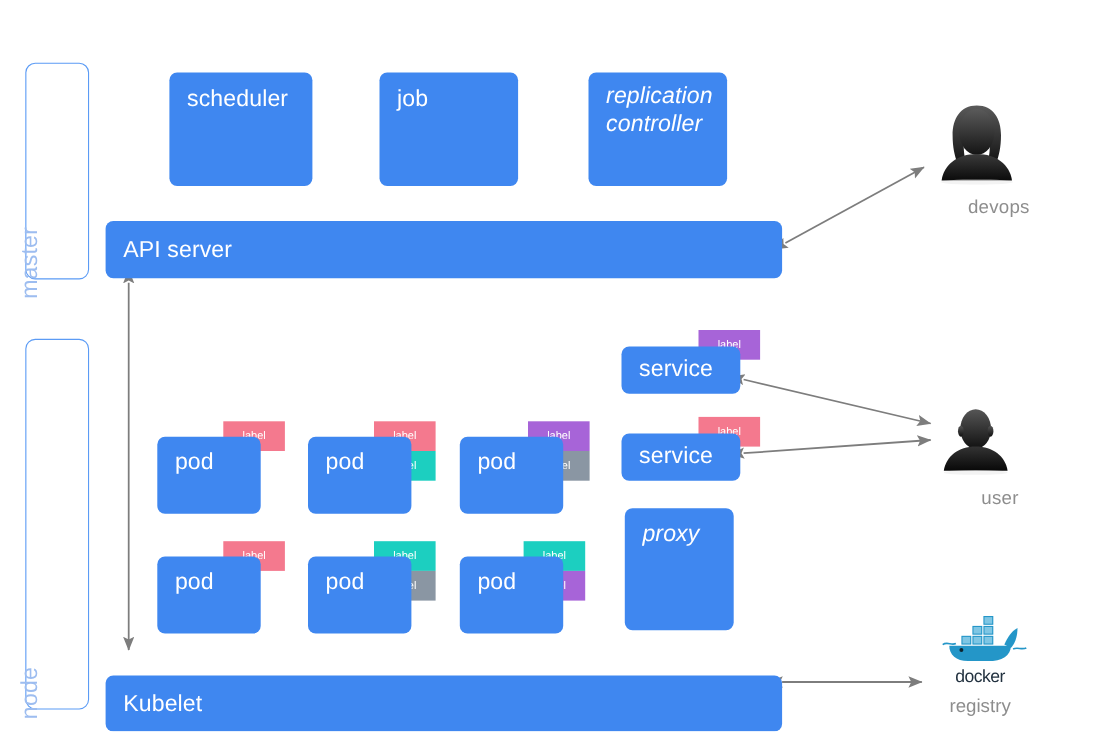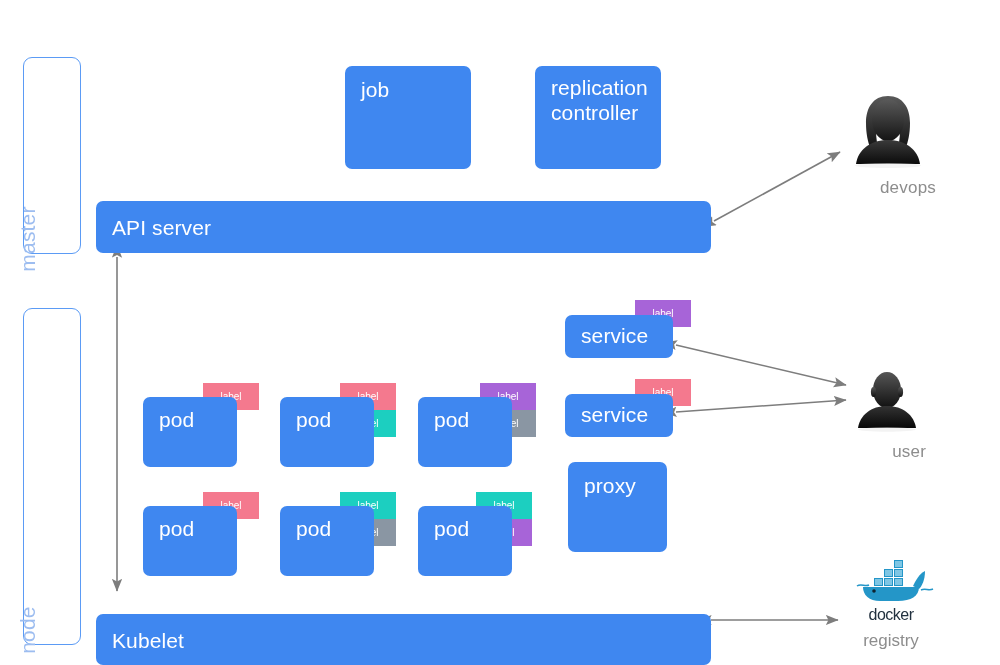--- a/index.html
+++ b/index.html
@@ -157,27 +157,30 @@
       <span class="group-label-inner">master</span>
     </span>
   </div>
 
   <div class="abs group-frame" style="left:23px; top:308px; width:58px; height:337px;">
     <span class="group-label">
       <span class="group-label-inner">node</span>
     </span>
   </div>
 
+  <div class="abs box" style="left:154px; top:66px; width:130px; height:103px; position:absolute;">
+    <span class="box-text">scheduler</span>
+  </div>
 
   <div class="abs box" style="left:345px; top:66px; width:126px; height:103px;">
     <span class="box-text">job</span>
   </div>
 
   <div class="abs box" style="left:535px; top:66px; width:126px; height:103px;">
-    <span class="box-text" style="top:9px;">
+    <span class="box-text" style="top:9px;font-style:italic;">
       <span>replication</span><br>
       <span>controller</span>
     </span>
   </div>
 
   <div class="abs box bar" style="left:96px; top:201px; width:615px; height:52px;">
     <span class="box-text">API server</span>
   </div>
 
   <div class="abs" style="left:565px; top:300px; width:130px; height:56px;">
@@ -191,21 +194,21 @@
 
   <div class="abs" style="left:565px; top:379px; width:130px; height:56px;">
     <div class="abs tag pink" style="left:70px; top:0px;">
       <span>label</span>
     </div>
     <div class="abs box" style="left:0px; top:15px; width:108px; height:43px;">
       <span class="box-text" style="top:8px;">service</span>
     </div>
   </div>
 
-  <div class="abs box" style="left:568px; top:462px; width:99px; height:90px;">
+  <div class="abs box" style="left:568px; top:462px; width:99px; height:111px;font-style:italic;">
     <span class="box-text">proxy</span>
   </div>
 
   <div class="abs" style="left:143px; top:383px; width:120px; height:85px;">
     <div class="abs tag pink" style="left:60px; top:0px;">
       <span>label</span>
     </div>
     <div class="abs box" style="left:0px; top:14px; width:94px; height:70px;">
       <span class="box-text" style="top:10px;">pod</span>
     </div>

